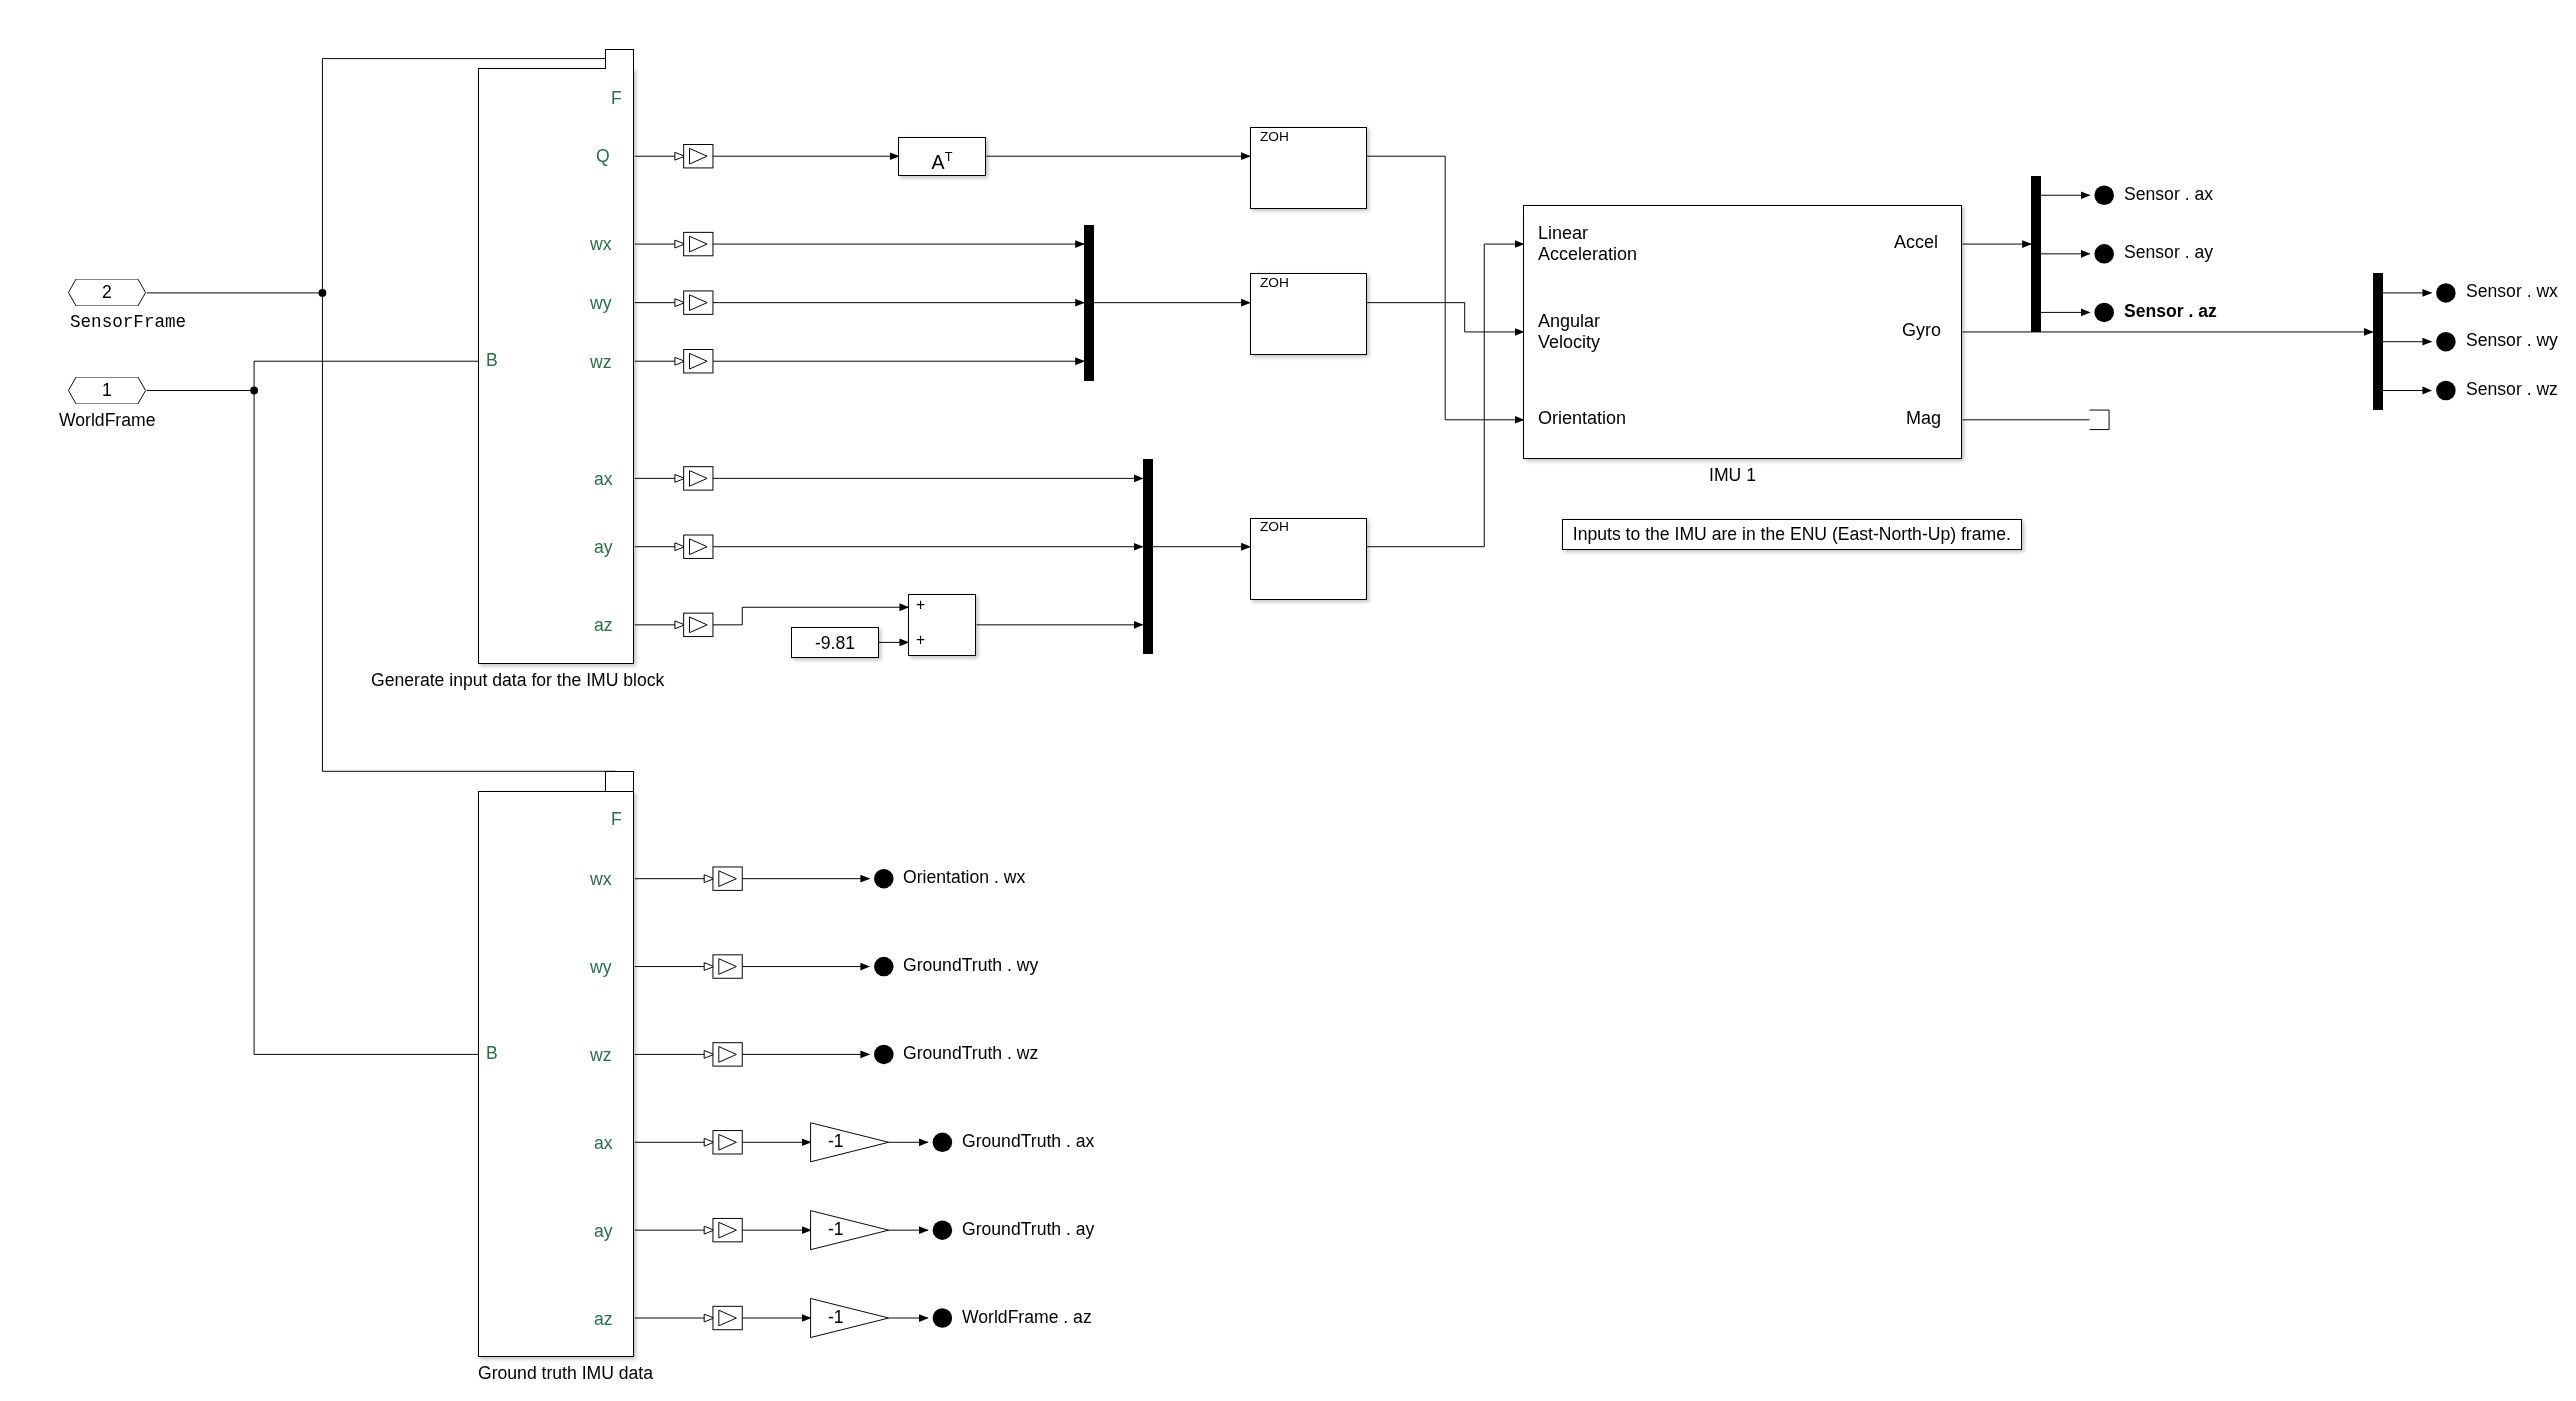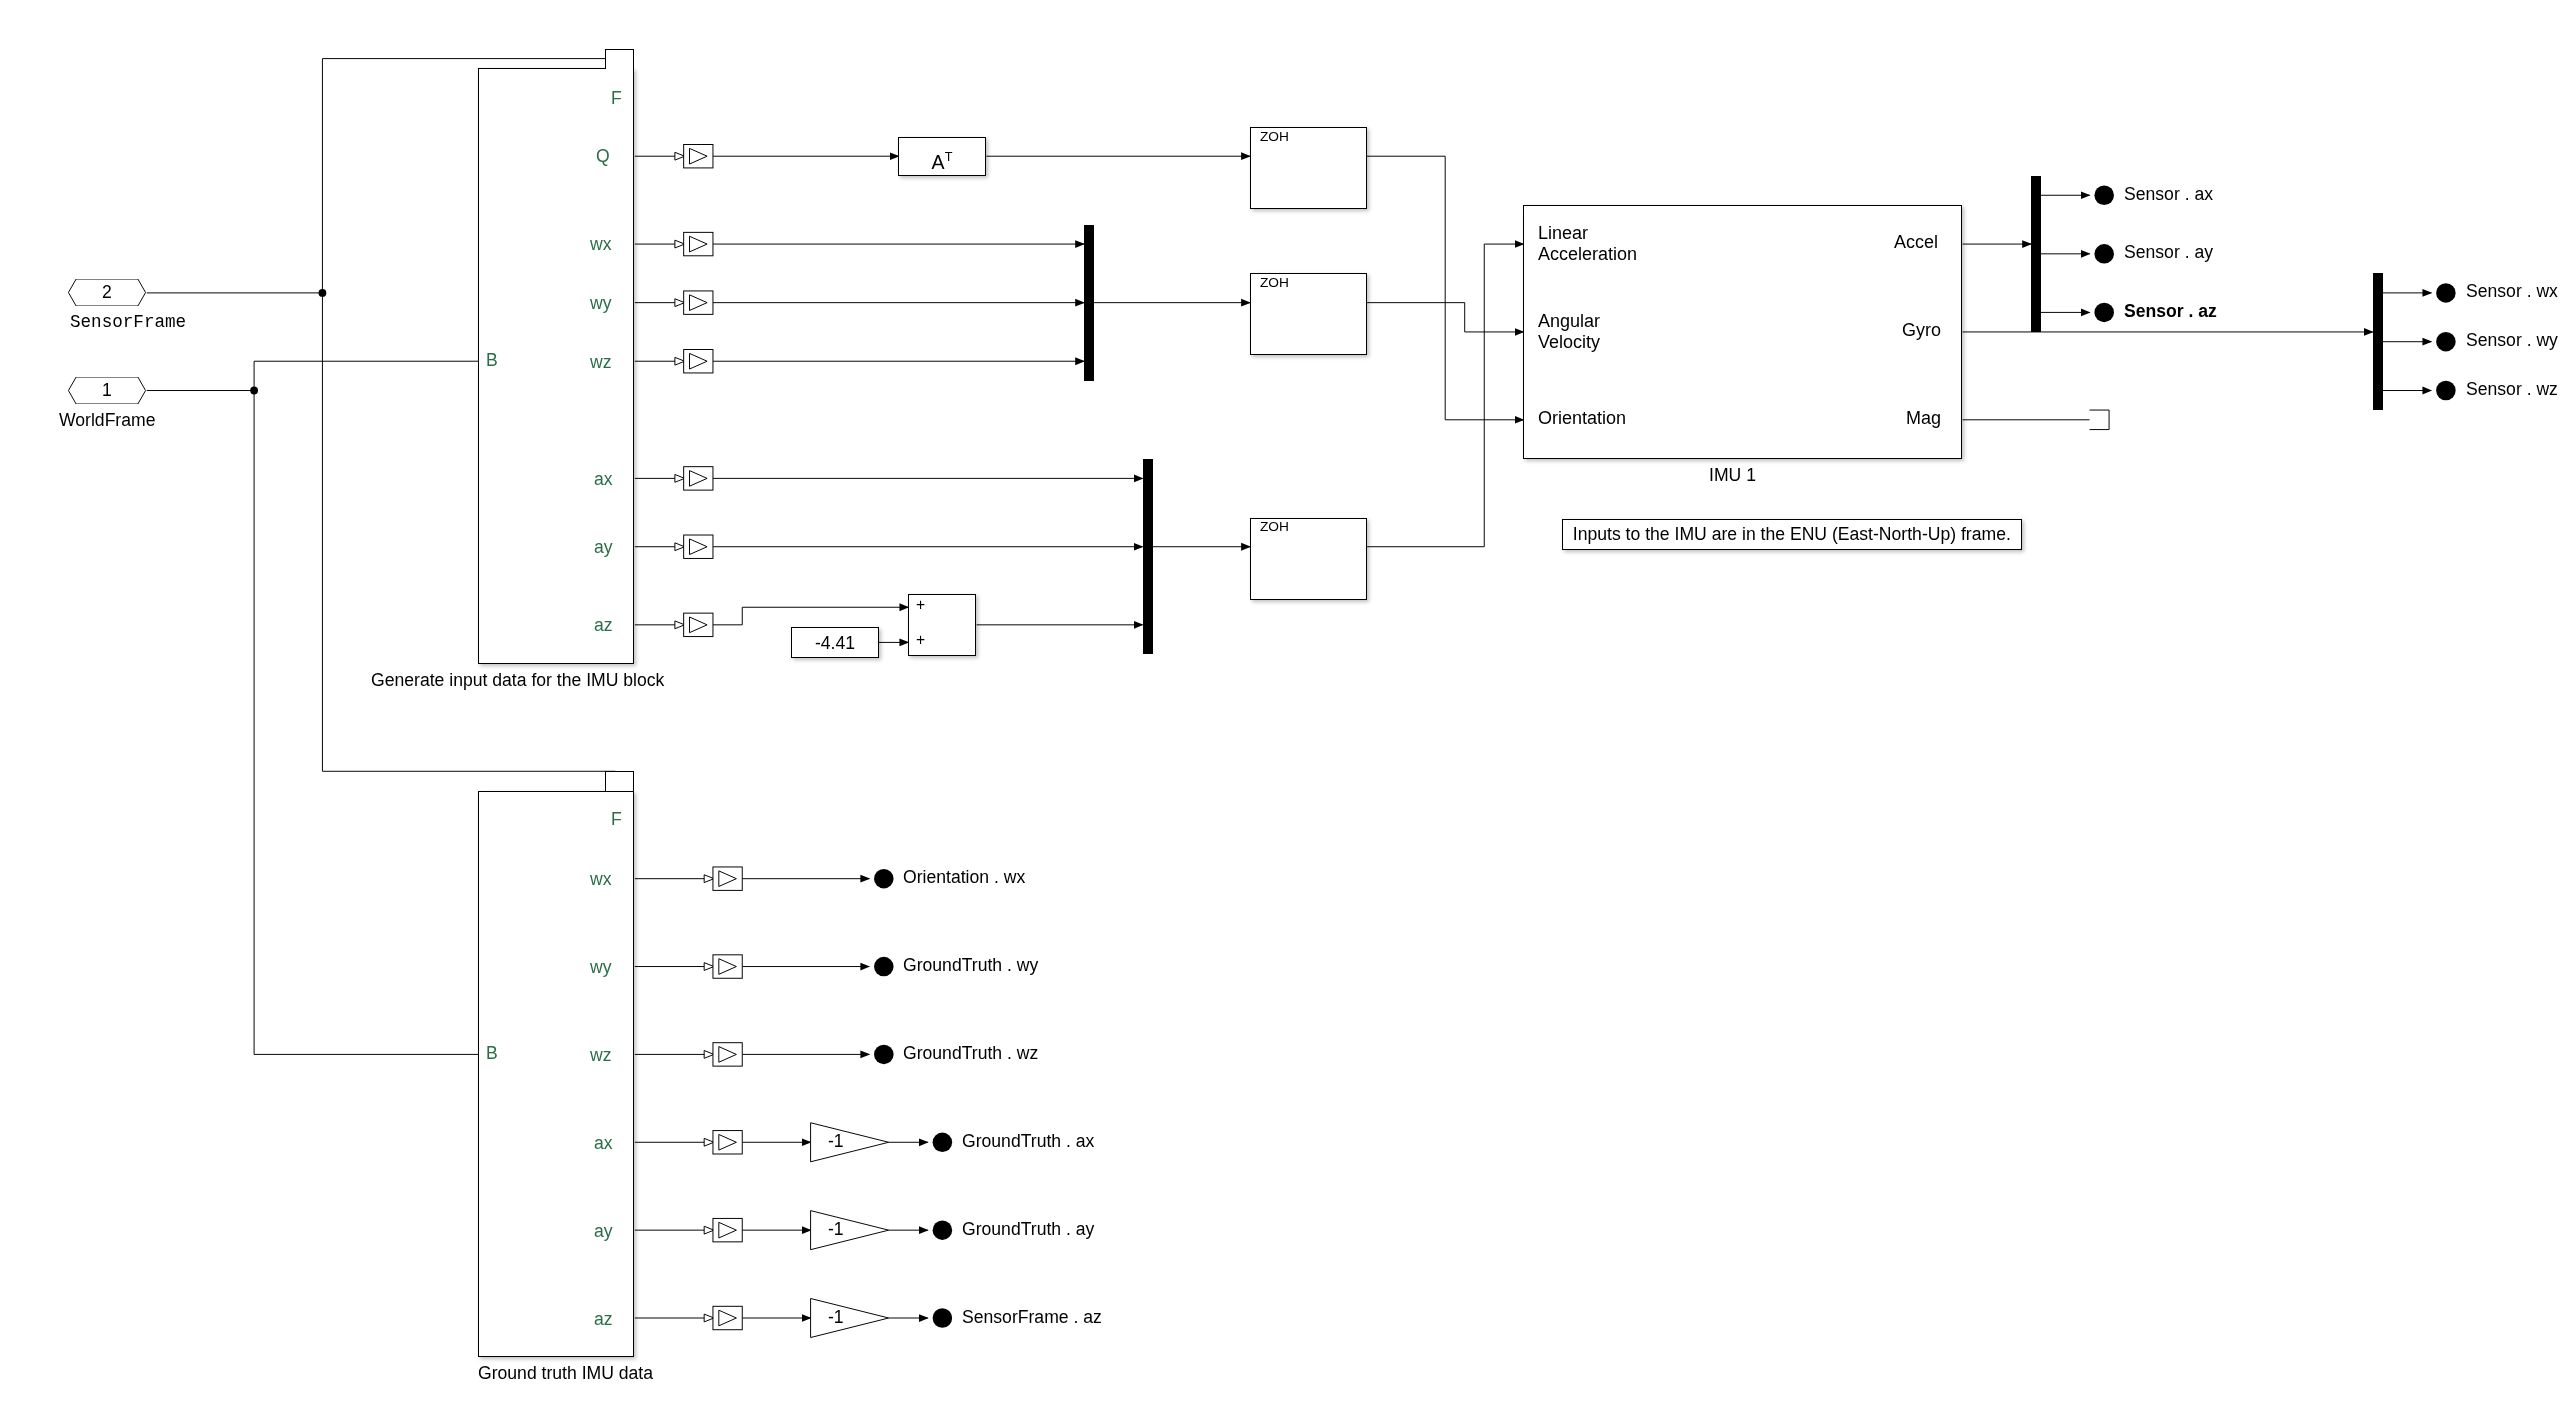--- a/index.html
+++ b/index.html
@@ -351,21 +351,21 @@
   <div class="label small" style="left:371px;top:670px;">Generate input data for the IMU block</div>
 
   <div class="block shadow" style="left:898px;top:137px;width:88px;height:39px;text-align:center;line-height:39px;font-size:19.5px;">
     <span>A</span><sup style="font-size:12.7px;">T</sup>
   </div>
 
   <div class="mux" style="left:1084px;top:225px;width:9.8px;height:156px;"></div>
 
   <div class="mux" style="left:1143px;top:459px;width:9.8px;height:195px;"></div>
 
-  <div class="block shadow" style="left:791px;top:627px;width:88px;height:31px;text-align:center;line-height:31px;font-size:17.6px;">-4.41</div>
+  <div class="block shadow" style="left:791px;top:627px;width:88px;height:31px;text-align:center;line-height:31px;font-size:17.6px;">-9.81</div>
 
   <div class="block shadow" style="left:908px;top:594px;width:68px;height:62px;"></div>
   <div class="label" style="left:916px;top:596px;font-size:15.6px;">+</div>
   <div class="label" style="left:916px;top:631px;font-size:15.6px;">+</div>
 
   <div class="block shadow" style="left:1250px;top:127px;width:117px;height:82px;"></div>
   <div class="label" style="left:1260px;top:129px;font-size:13.7px;">ZOH</div>
   <div class="block shadow" style="left:1250px;top:273px;width:117px;height:82px;"></div>
   <div class="label" style="left:1260px;top:275px;font-size:13.7px;">ZOH</div>
   <div class="block shadow" style="left:1250px;top:518px;width:117px;height:82px;"></div>
@@ -409,16 +409,16 @@
 
   <div class="label" style="left:828px;top:1131px;font-size:17.6px;">-1</div>
   <div class="label" style="left:828px;top:1219px;font-size:17.6px;">-1</div>
   <div class="label" style="left:828px;top:1307px;font-size:17.6px;">-1</div>
 
   <div class="label small" style="left:903px;top:867px;">Orientation . wx</div>
   <div class="label small" style="left:903px;top:955px;">GroundTruth . wy</div>
   <div class="label small" style="left:903px;top:1043px;">GroundTruth . wz</div>
   <div class="label small" style="left:962px;top:1131px;">GroundTruth . ax</div>
   <div class="label small" style="left:962px;top:1219px;">GroundTruth . ay</div>
-  <div class="label small" style="left:962px;top:1307px;">SensorFrame . az</div>
+  <div class="label small" style="left:962px;top:1307px;">WorldFrame . az</div>
 
 </div>
 
 
 </body></html>

